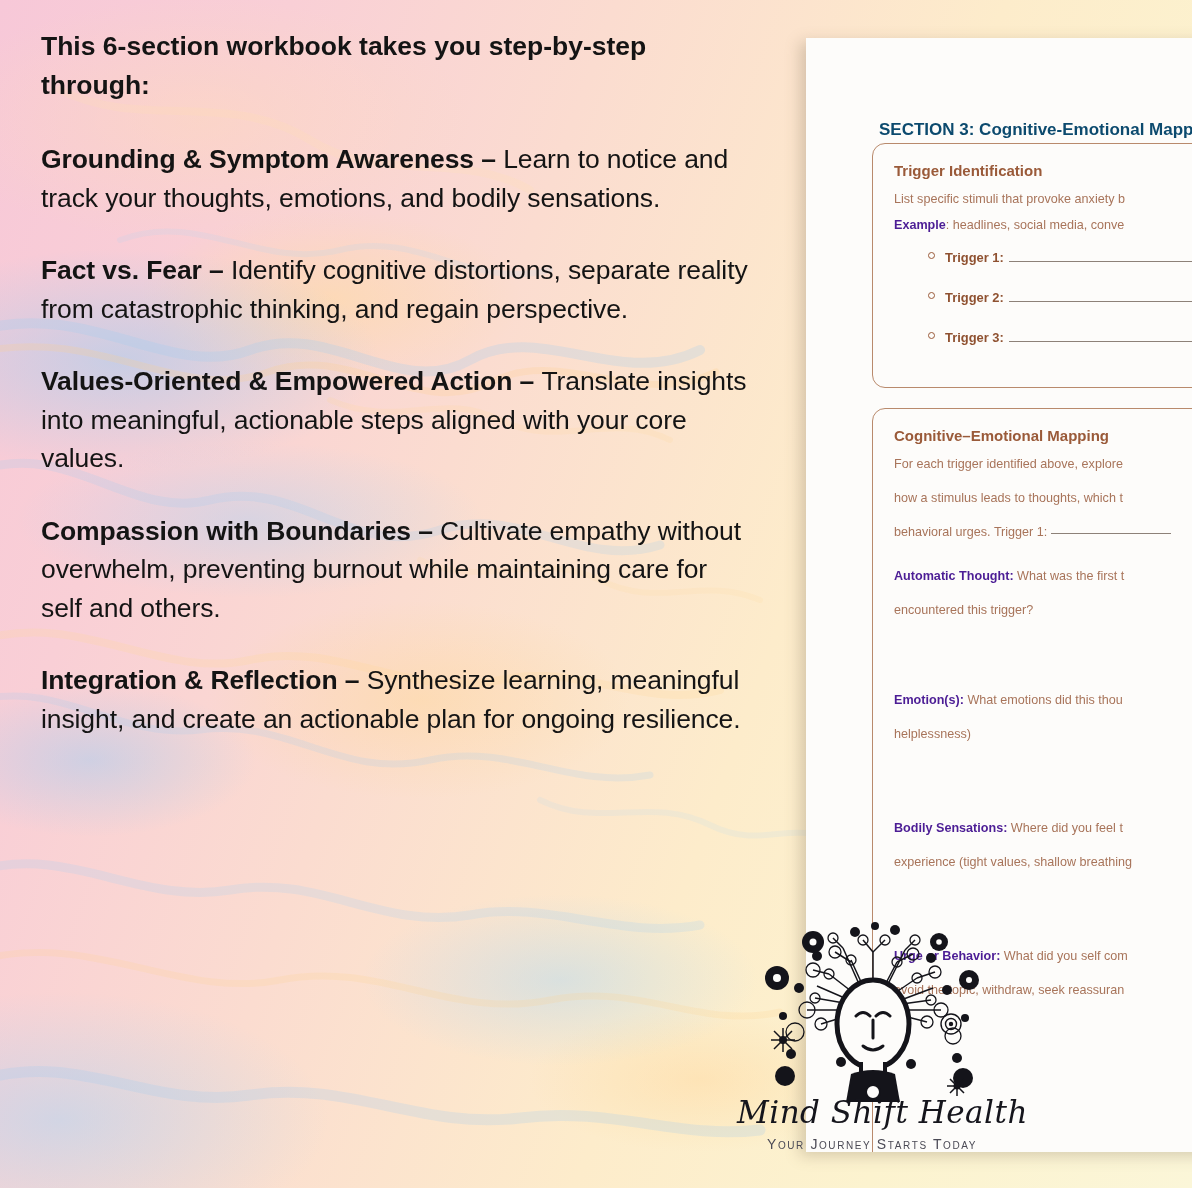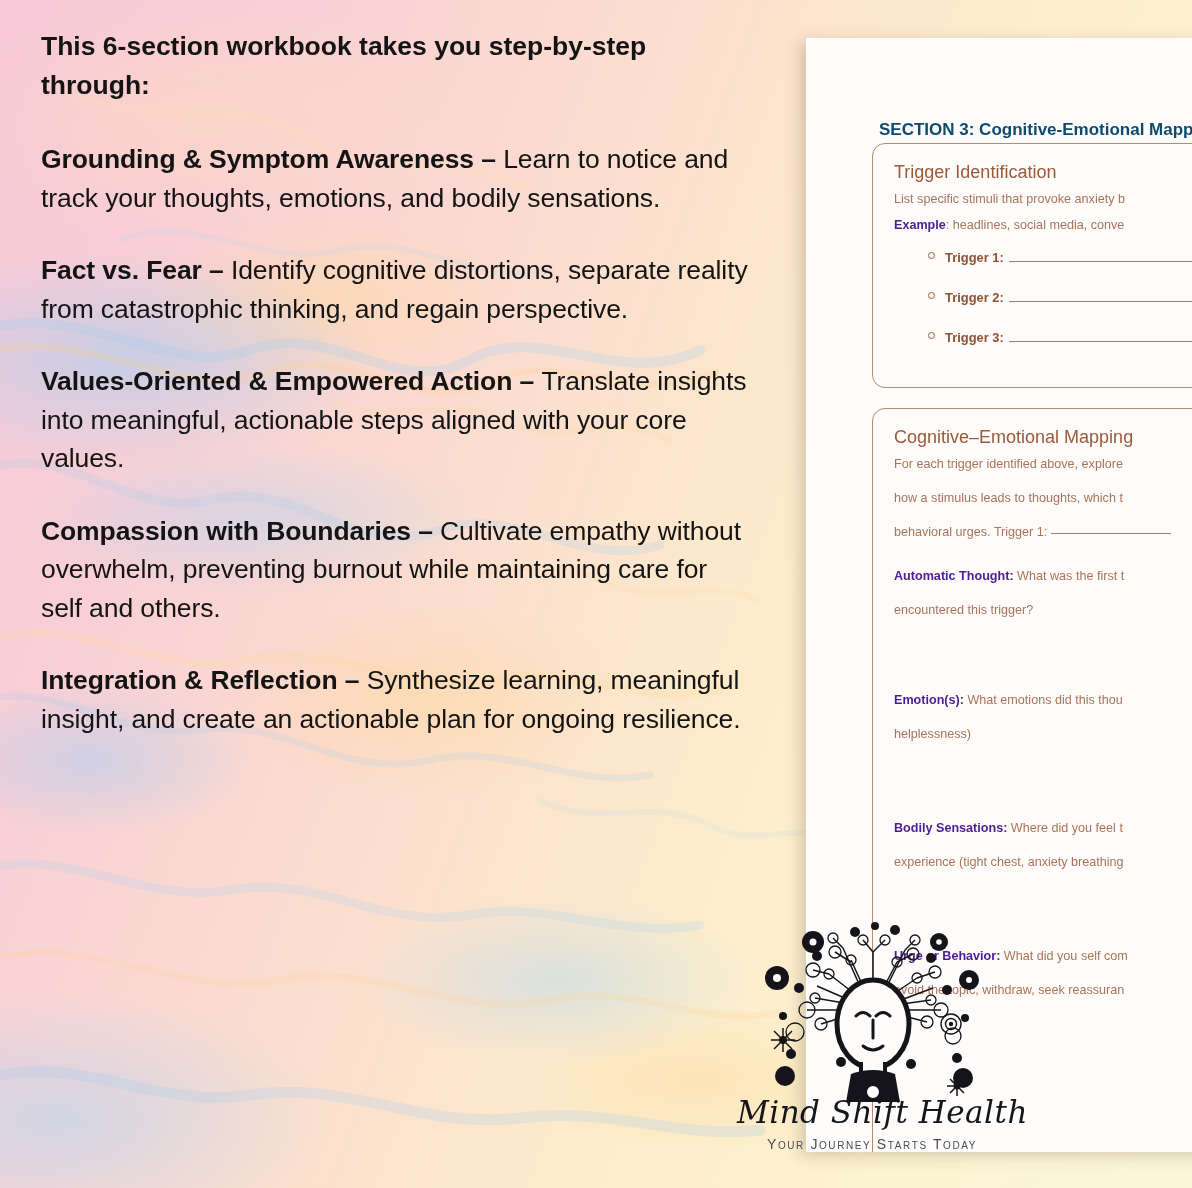--- a/index.html
+++ b/index.html
@@ -97,22 +97,22 @@
     border-radius: 13px;
     background: transparent;
     box-sizing: border-box;
   }
   #card-trigger { top: 105px; height: 245px; }
   #card-mapping { top: 370px; height: 760px; }
 
   .card-h {
     position: absolute;
     left: 21px;
-    font-size: 18px;
-    font-weight: normal;
+    font-size: 15px;
+    font-weight: bold;
     color: #9a5a39;
     white-space: nowrap;
   }
   .card-p {
     position: absolute;
     left: 21px;
     font-size: 12.6px;
     color: #a8745a;
     white-space: nowrap;
     line-height: 18px;
@@ -291,21 +291,21 @@
       <div class="card-p" style="top:192px;">encountered this trigger?</div>
 
       <div class="card-p" style="top:282px;">
         <b>Emotion(s):</b><span> What emotions did this thou</span>
       </div>
       <div class="card-p" style="top:316px;">helplessness)</div>
 
       <div class="card-p" style="top:410px;">
         <b>Bodily Sensations:</b><span> Where did you feel t</span>
       </div>
-      <div class="card-p" style="top:444px;">experience (tight chest, anxiety breathing</div>
+      <div class="card-p" style="top:444px;">experience (tight values, shallow breathing</div>
 
       <div class="card-p" style="top:538px;">
         <b>Urge or Behavior:</b><span> What did you self com</span>
       </div>
       <div class="card-p" style="top:572px;">avoid the topic, withdraw, seek reassuran</div>
     </div>
 
   </div>
 </div>
 

